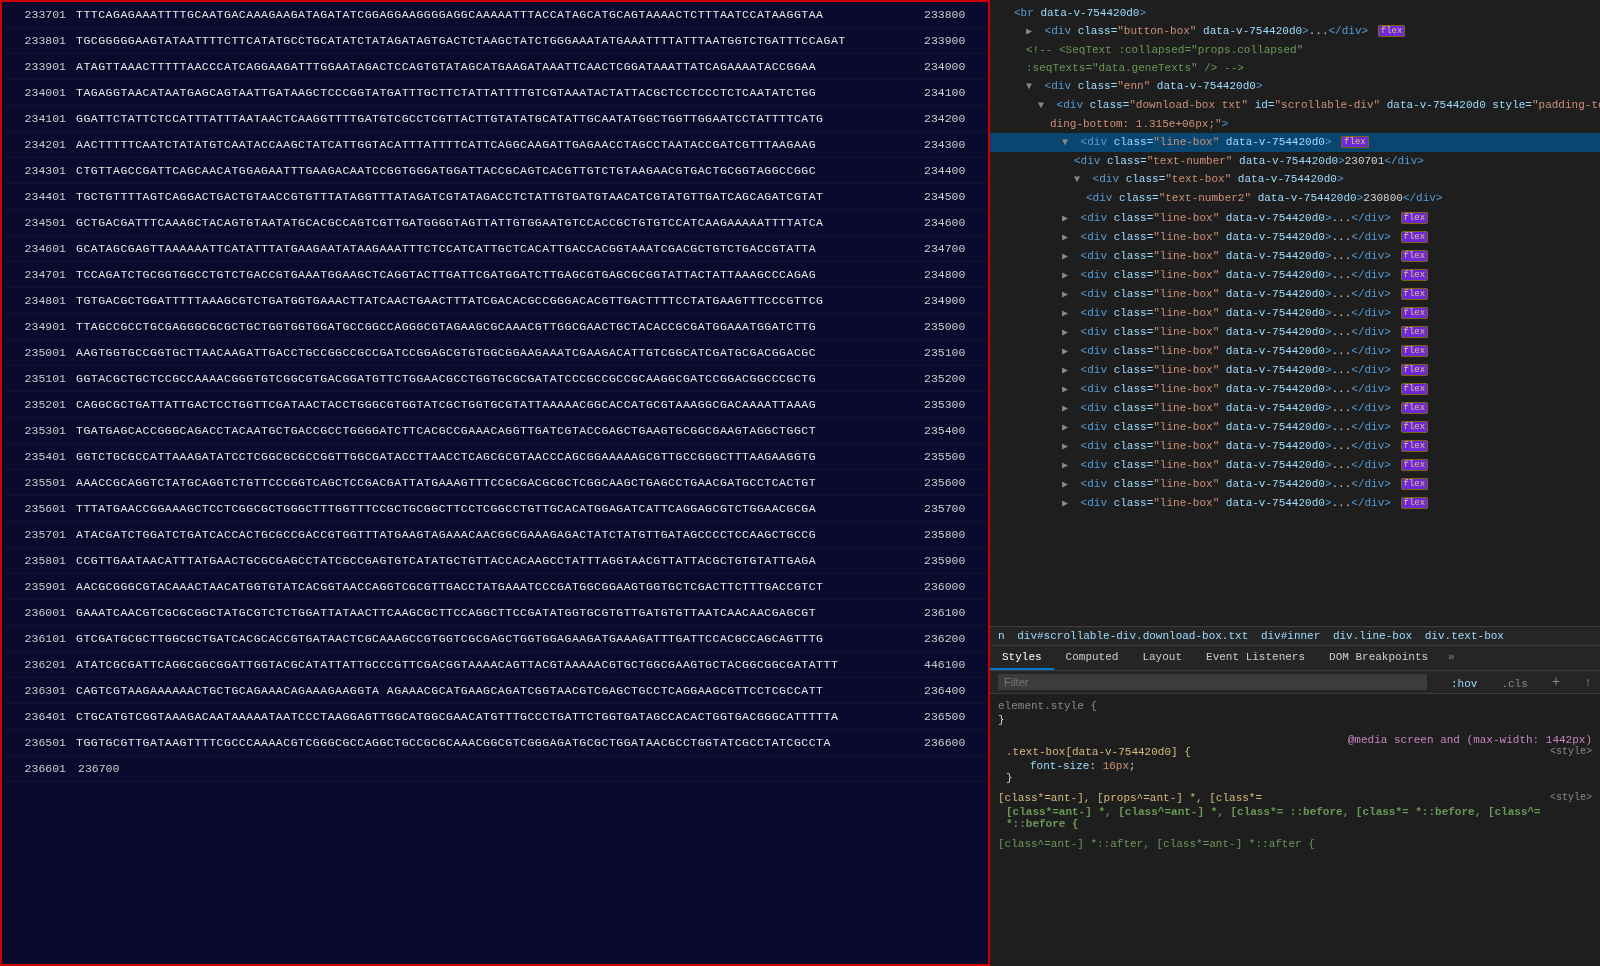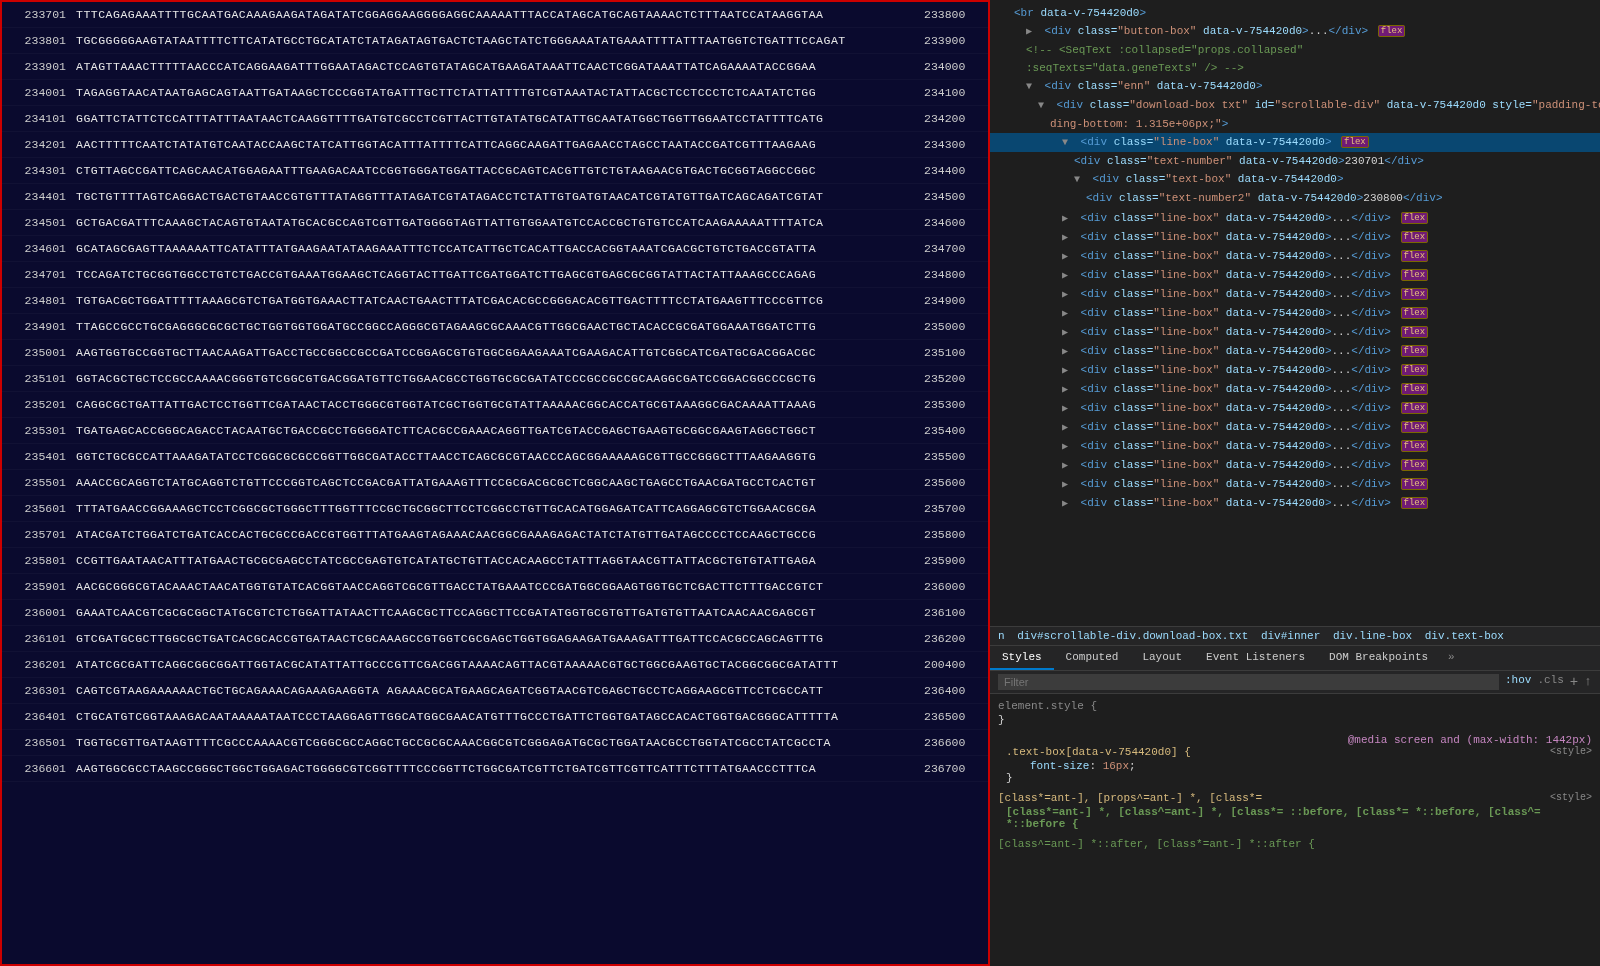--- a/index.html
+++ b/index.html
@@ -90,21 +90,21 @@
     }
     .dom-line.selected {
       background: #094771;
     }
 
     .dom-tag { color: #569cd6; }
     .dom-attr-name { color: #9cdcfe; }
     .dom-attr-val { color: #ce9178; }
     .dom-comment { color: #6a9955; }
     .dom-flex-badge {
-      background: #701a75;
+      background: #6d28d9;
       color: #e5c07b;
       font-size: 9px;
       border: 1px solid #7a6800;
       border-radius: 2px;
       padding: 0 2px;
       margin-left: 3px;
       vertical-align: middle;
     }
     .dom-indent-1 { padding-left: 24px; }
     .dom-indent-2 { padding-left: 36px; }
@@ -166,25 +166,25 @@
       border-bottom: 2px solid #007acc;
     }
     .styles-tab-more {
       padding: 5px 8px;
       color: #888;
       font-size: 11px;
     }
 
     #styles-filter {
       display: flex;
-      align-items: flex-start;
+      align-items: flex-end;
       background: #252526;
       border-bottom: 1px solid #3c3c3c;
       padding: 3px 8px;
-      gap: 6px;
+      gap: 24px;
       flex-shrink: 0;
     }
     #styles-filter input {
       flex: 1;
       background: #3c3c3c;
       border: none;
       color: #d4d4d4;
       font-size: 11px;
       padding: 2px 6px;
       outline: none;
@@ -365,40 +365,39 @@
       <span class="line-number-right">236100</span>
     </div>
     <div class="seq-line">
       <span class="line-number-left">236101</span>
       <span class="seq-text">GTCGATGCGCTTGGCGCTGATCACGCACCGTGATAACTCGCAAAGCCGTGGTCGCGAGCTGGTGGAGAAGATGAAAGATTTGATTCCACGCCAGCAGTTTG</span>
       <span class="line-number-right">236200</span>
     </div>
     <div class="seq-line">
       <span class="line-number-left">236201</span>
       <span class="seq-text">ATATCGCGATTCAGGCGGCGGATTGGTACGCATATTATTGCCCGTTCGACGGTAAAACAGTTACGTAAAAACGTGCTGGCGAAGTGCTACGGCGGCGATATTT</span>
-      <span class="line-number-right">200400</span>
+      <span class="line-number-right">446100</span>
     </div>
     <div class="seq-line">
       <span class="line-number-left">236301</span>
       <span class="seq-text">CAGTCGTAAGAAAAAACTGCTGCAGAAACAGAAAGAAGGTA AGAAACGCATGAAGCAGATCGGTAACGTCGAGCTGCCTCAGGAAGCGTTCCTCGCCATT</span>
       <span class="line-number-right">236400</span>
     </div>
     <div class="seq-line">
       <span class="line-number-left">236401</span>
       <span class="seq-text">CTGCATGTCGGTAAAGACAATAAAAATAATCCCTAAGGAGTTGGCATGGCGAACATGTTTGCCCTGATTCTGGTGATAGCCACACTGGTGACGGGCATTTTTA</span>
       <span class="line-number-right">236500</span>
     </div>
     <div class="seq-line">
       <span class="line-number-left">236501</span>
       <span class="seq-text">TGGTGCGTTGATAAGTTTTCGCCCAAAACGTCGGGCGCCAGGCTGCCGCGCAAACGGCGTCGGGAGATGCGCTGGATAACGCCTGGTATCGCCTATCGCCTA</span>
       <span class="line-number-right">236600</span>
     </div>
     <div class="seq-line">
       <span class="line-number-left">236601</span>
-      <span class="seq-text">AAGTGGCGCCTAAGCCGGGCTGGCTGGAGACTGGGGCGTCGGTTTTCCCGGTTCTGGCGATCGTTCTGATCGTTCGTTCATTTCTTTATGAACCCTTTCA</span>
       <span class="line-number-right">236700</span>
     </div>
   </div>
 
 <div id="right-panel">
 
   <div id="devtools-dom">
   <div class="dom-line dom-indent-1"><span class="dom-tag">&lt;br</span> <span class="dom-attr-name">data-v-754420d0</span><span class="dom-tag">&gt;</span></div>
       <div class="dom-line dom-indent-2"><span class="dom-collapse-arrow">▶</span> <span class="dom-tag">&lt;div</span> <span class="dom-attr-name">class=</span><span class="dom-attr-val">"button-box"</span> <span class="dom-attr-name">data-v-754420d0</span><span class="dom-tag">&gt;</span>...<span class="dom-tag">&lt;/div&gt;</span> <span class="dom-flex-badge">flex</span></div>
       <div class="dom-line dom-indent-2"><span class="dom-comment">&lt;!-- &lt;SeqText :collapsed="props.collapsed"</span></div>

